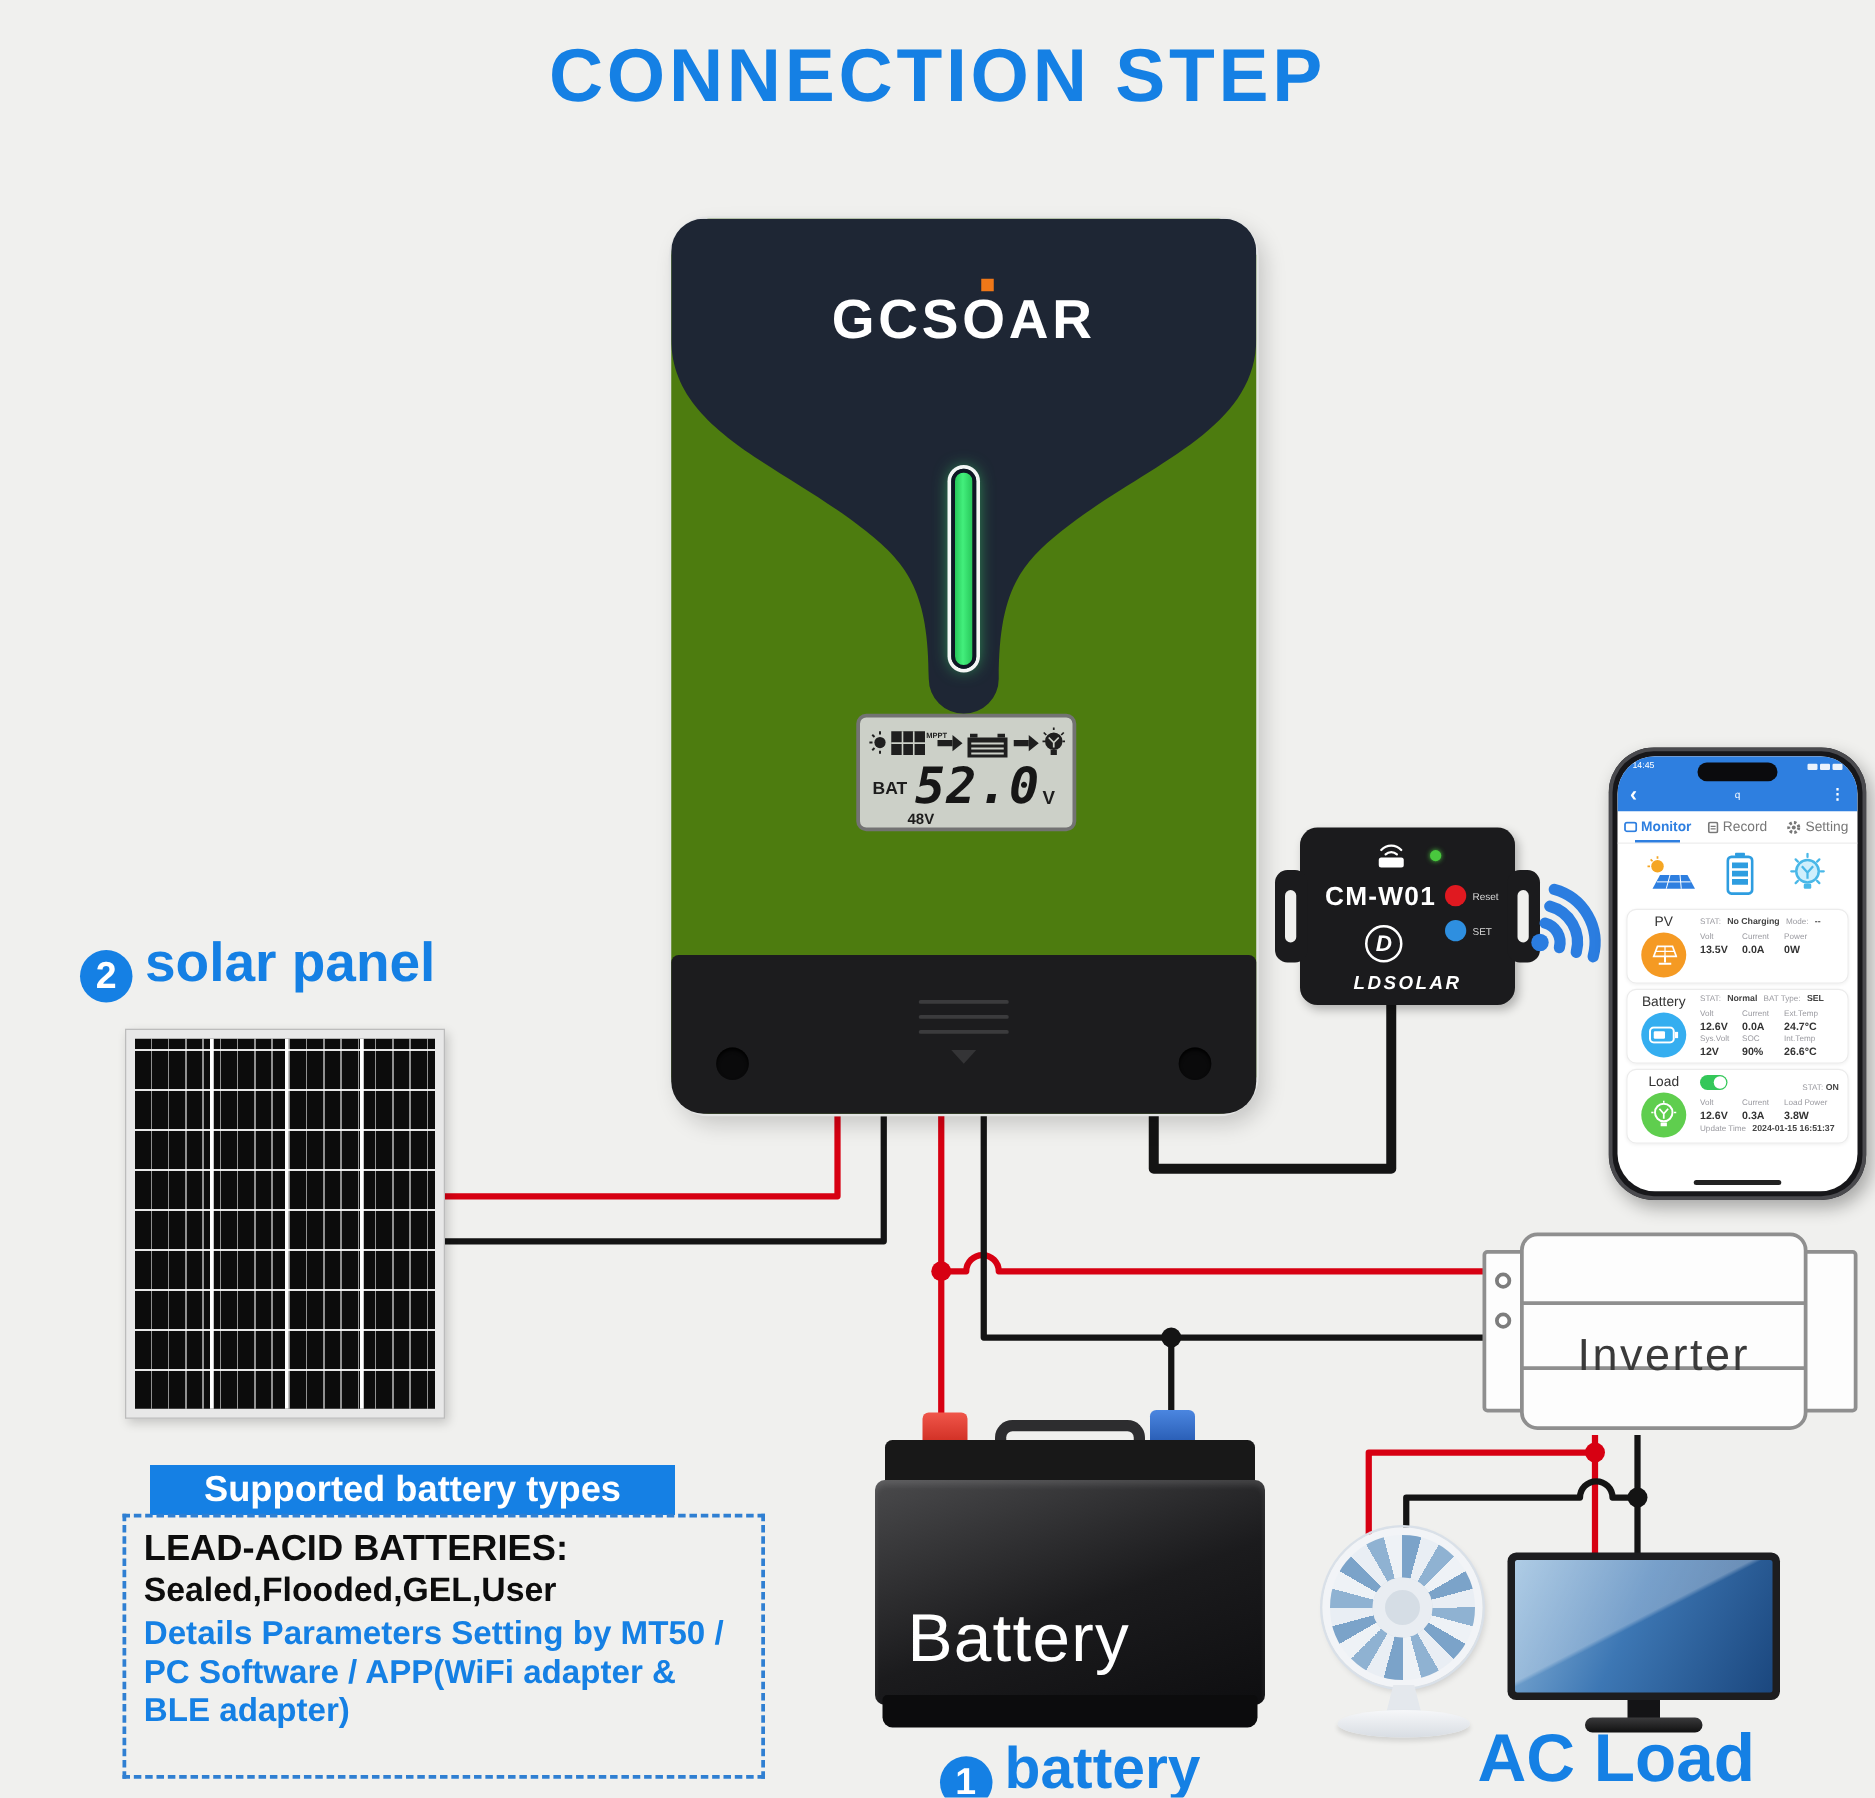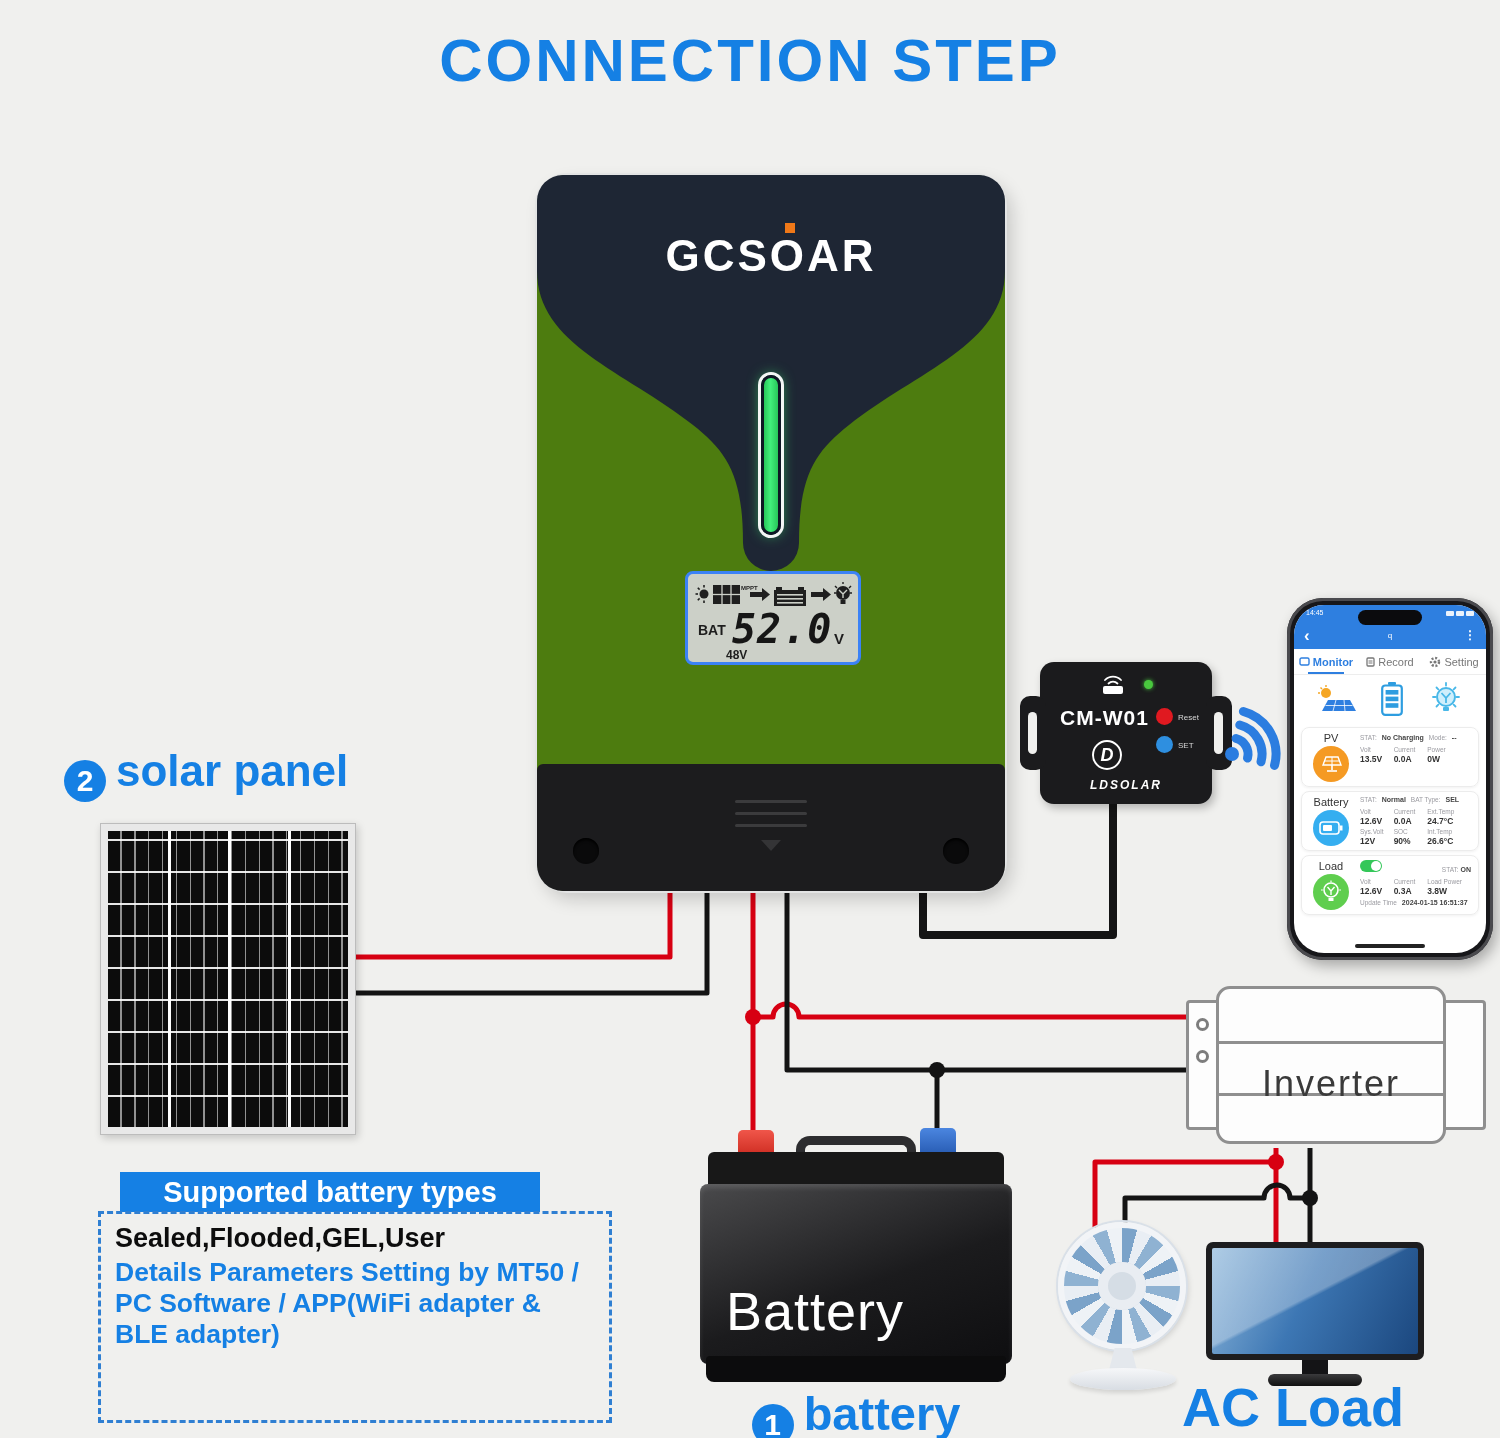--- a/index.html
+++ b/index.html
@@ -40,21 +40,21 @@
   }
   .brand-dot { top:48px; left:50%; margin-left:14px; width:10px; height:10px; background:#f07818; }
   .led {
     left:224px; top:200px; width:20px; height:160px;
     background:linear-gradient(90deg,#27c75a,#43ef7c 45%,#27c75a);
     border:3px solid #0e1624; border-radius:12px;
     box-shadow:0 0 0 3px rgba(255,255,255,.95), 0 0 14px rgba(60,224,110,.8);
   }
   .lcd {
     left:148px; top:396px; width:176px; height:94px;
-    background:#ccd0c8; border:3px solid #3b82f6; border-radius:8px;
+    background:#ccd0c8; border:3px solid #737373; border-radius:8px;
   }
   .lcd-icons { left:6px; top:4px; }
   .lcd-bat { left:10px; top:48px; font-size:14px; font-weight:bold; color:#1d1d1d; }
   .lcd-value {
     left:44px; top:32px; font-family:"DejaVu Sans Mono", monospace;
     font-style:italic; font-weight:bold; font-size:40px; color:#161616; letter-spacing:1px;
   }
   .lcd-unit { left:146px; top:56px; font-size:15px; font-weight:bold; color:#1d1d1d; }
   .lcd-sys { left:38px; top:74px; font-size:12px; font-weight:bold; color:#1d1d1d; }
 
@@ -85,21 +85,21 @@
   .cm-tab { width:26px; height:74px; background:#1b1b1d; border-radius:10px; top:34px; }
   .cm-tab .slot { position:absolute; left:8px; top:16px; width:9px; height:42px; background:#f0f0ee; border-radius:5px; }
   .cm-model { left:20px; top:44px; color:#fff; font-size:21px; font-weight:bold; letter-spacing:1px; }
   .cm-btn { width:17px; height:17px; border-radius:50%; }
   .cm-btn-label { color:#d8d8d8; font-size:8px; }
   .cm-logo {
     left:52px; top:78px; width:30px; height:30px; border:2px solid #fff; border-radius:50%;
     color:#fff; font-weight:bold; font-style:italic; font-size:18px; text-align:center; line-height:27px;
   }
   .cm-brand { left:0; top:116px; width:100%; text-align:center; color:#fff; font-style:italic;
-              font-weight:bold; font-size:12px; letter-spacing:2px; }
+              font-weight:bold; font-size:15px; letter-spacing:2px; }
   .cm-led { left:104px; top:18px; width:9px; height:9px; border-radius:50%; background:#49c83e; box-shadow:0 0 4px #49c83e; }
 
   
   .phone { left:1287px; top:598px; width:206px; height:362px; background:#17171a; border-radius:36px;
            padding:7px; box-shadow:4px 6px 14px rgba(0,0,0,.3), inset 0 0 0 3px #4a4a4e; z-index:2; }
   .screen { position:relative; width:192px; height:348px; background:#fff; border-radius:30px; overflow:hidden; }
   .ph-header { position:relative; width:100%; height:44px; background:#2e7fe0; }
   .island { left:64px; top:5px; width:64px; height:15px; background:#0b0b0d; border-radius:9px; }
   .status-time { left:12px; top:4px; color:#fff; font-size:7px; }
   .status-icons { right:12px; top:6px; display:flex; gap:2px; }
@@ -546,20 +546,21 @@
 <div class="abs solar-panel">
   <div class="cells">
     <i style="left:25%;"></i>
       <i style="left:50%;"></i>
       <i style="left:75%;"></i>
   </div>
 </div>
 
 <div class="abs bt-header">Supported battery types</div>
 <div class="abs bt-box">
+  <div class="bt-black">LEAD-ACID BATTERIES:</div>
   <div class="bt-sub">Sealed,Flooded,GEL,User</div>
   <div class="bt-note">Details Parameters Setting by MT50 / PC Software / APP(WiFi adapter &amp; BLE adapter)</div>
 </div>
 
 <div class="abs batt">
   <div class="batt-term red abs"></div>
   <div class="batt-term blue abs"></div>
   <div class="abs batt-handle"></div>
   <div class="abs batt-lid"></div>
   <div class="abs batt-body">

